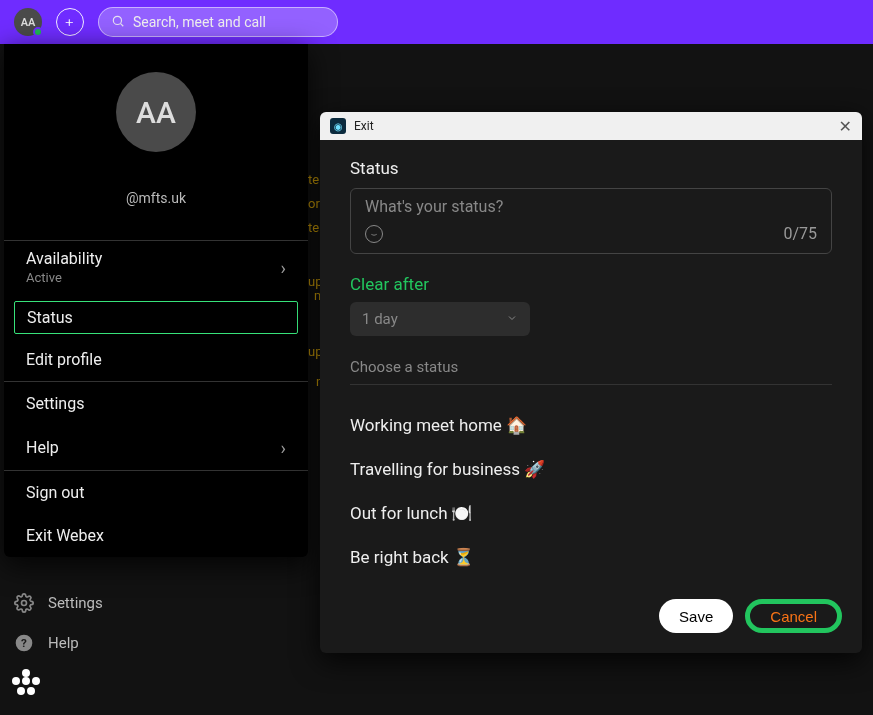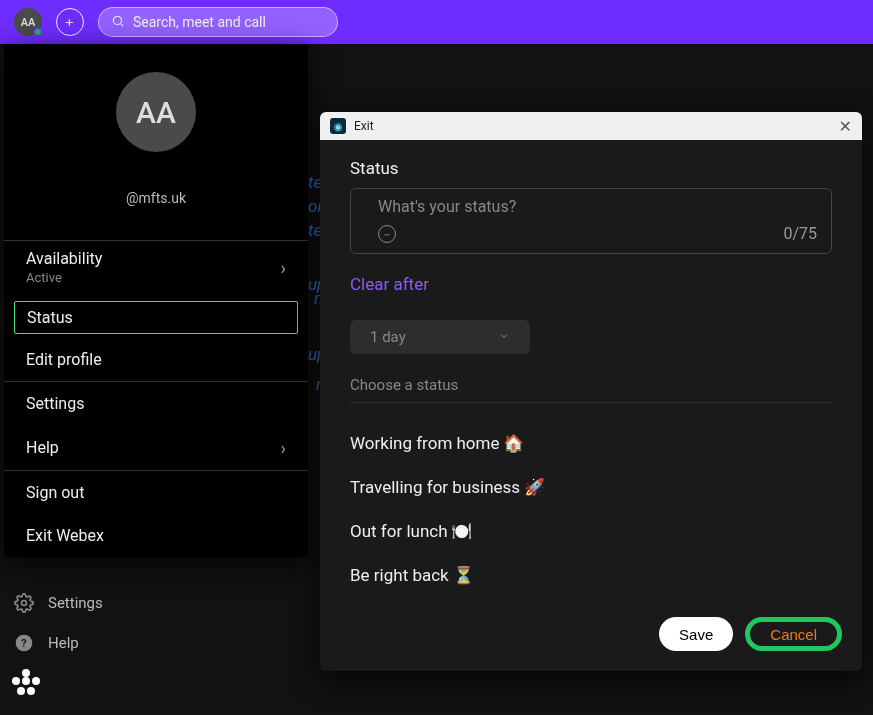--- a/index.html
+++ b/index.html
@@ -224,21 +224,21 @@
   }
   .section-label {
     font-size: 17px;
     color: #eee;
     margin-bottom: 10px;
   }
   .status-input-wrap {
     background: #1a1a1a;
     border: 1px solid #444;
     border-radius: 6px;
-    padding: 8px 14px 10px 27px;
+    padding: 8px 14px 10px 14px;
     margin-bottom: 20px;
   }
   .status-input-wrap .placeholder {
     color: #888;
     font-size: 16px;
     margin-bottom: 8px;
   }
   .status-input-wrap .input-row {
     display: flex;
     align-items: center;
@@ -251,30 +251,30 @@
     border-radius: 50%;
     color: #888;
     font-size: 10px;
     display: inline-flex;
     align-items: center;
     justify-content: center;
     cursor: pointer;
   }
   .char-count { color: #999; font-size: 16px; }
 
-  .clear-after-label { font-size: 17px; color: #8b5cf6; margin-bottom: 26px; }
+  .clear-after-label { font-size: 17px; color: #22c55e; margin-bottom: 8px; }
   .select-box {
     background: #2d2d2d;
     border-radius: 6px;
     height: 34px;
     width: 180px;
     display: flex;
     align-items: center;
     justify-content: space-between;
-    padding: 0 20px;
+    padding: 0 12px;
     color: #888;
     font-size: 15px;
     cursor: pointer;
     margin-bottom: 22px;
   }
 
   .choose-label { color: #888; font-size: 15px; margin-bottom: 8px; }
   .choose-divider { border: none; border-top: 1px solid #333; margin-bottom: 18px; }
   .status-option {
     font-size: 17px;
@@ -300,24 +300,23 @@
     display: inline-flex;
     align-items: center;
   }
   .btn-primary { background: #fff; color: #000; }
   .btn-secondary { background: transparent; color: #f97316; border: 5px solid #22c55e; }
 
   
   .bg-text {
     position: absolute;
     left: 308px;
-    color: #3b82f6;
-    font-size: 17px;
+    color: #eab308;
+    font-size: 13px;
     z-index: 5;
-    font-style: italic;
   }
 </style>
 </head>
 <body>
 
 <div class="top-header">
   <div class="avatar-small">
     <span>AA</span>
     <span class="presence-dot"></span>
   </div>
@@ -436,21 +435,21 @@
         <svg width="12" height="12" viewBox="0 0 24 24" fill="none" stroke="#888" stroke-width="2">
             <polyline points="6 9 12 15 18 9"></polyline>
           </svg>
       </span>
     </div>
 
     <div class="choose-label">Choose a status</div>
     <hr class="choose-divider">
 
     <div class="status-option">
-      <span>Working from home </span><span>🏠</span>
+      <span>Working meet home </span><span>🏠</span>
     </div>
     <div class="status-option">
       <span>Travelling for business </span><span>🚀</span>
     </div>
     <div class="status-option">
       <span>Out for lunch </span><span>🍽️</span>
     </div>
     <div class="status-option">
       <span>Be right back </span><span>⏳</span>
     </div>

